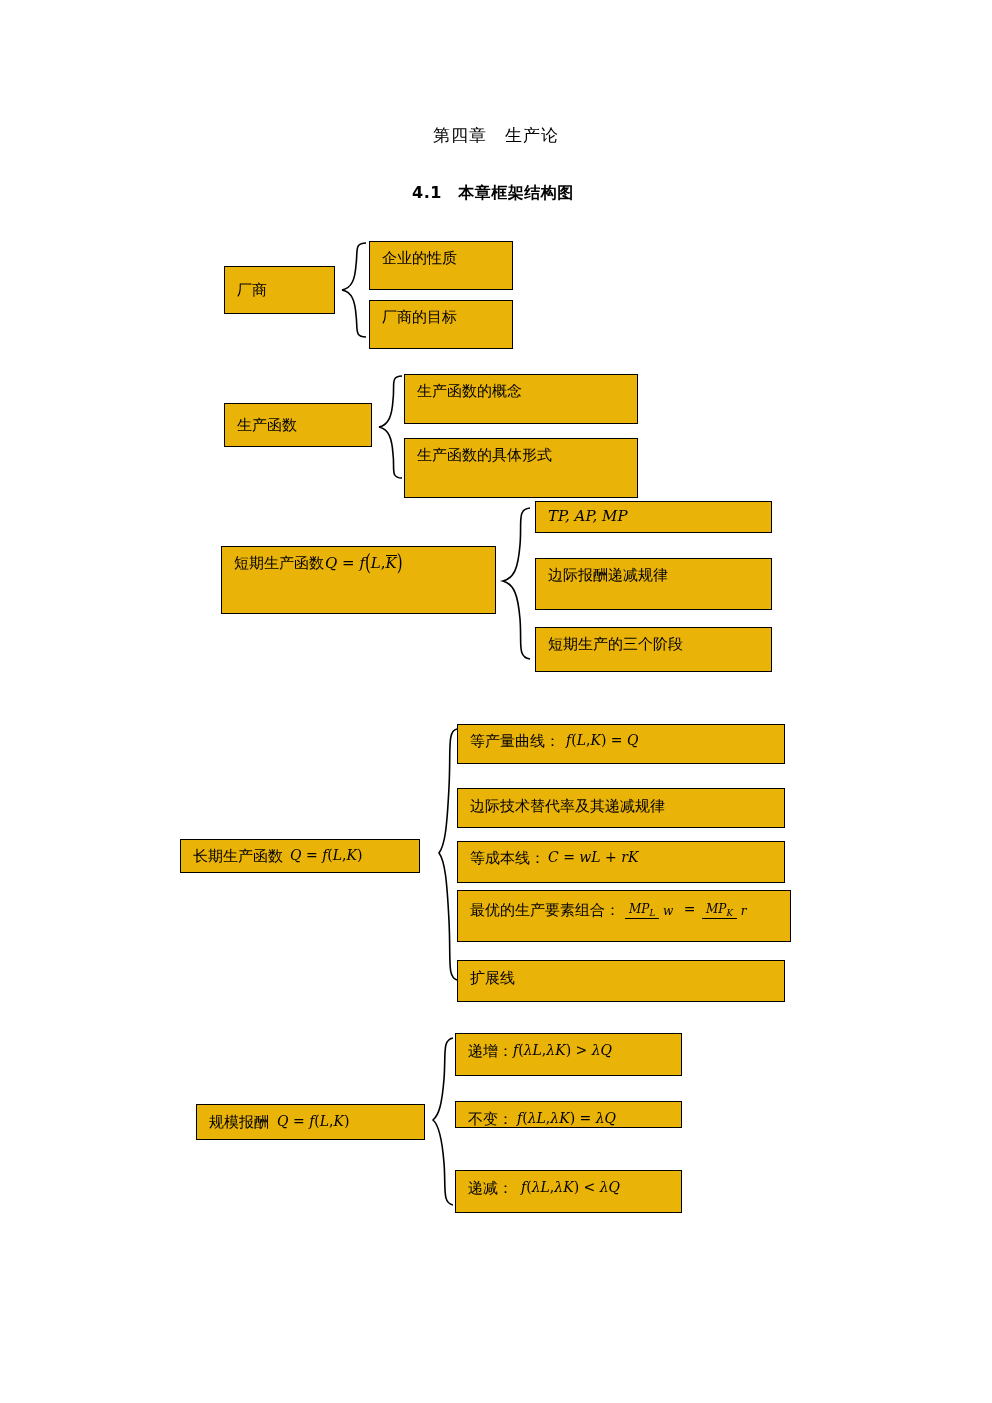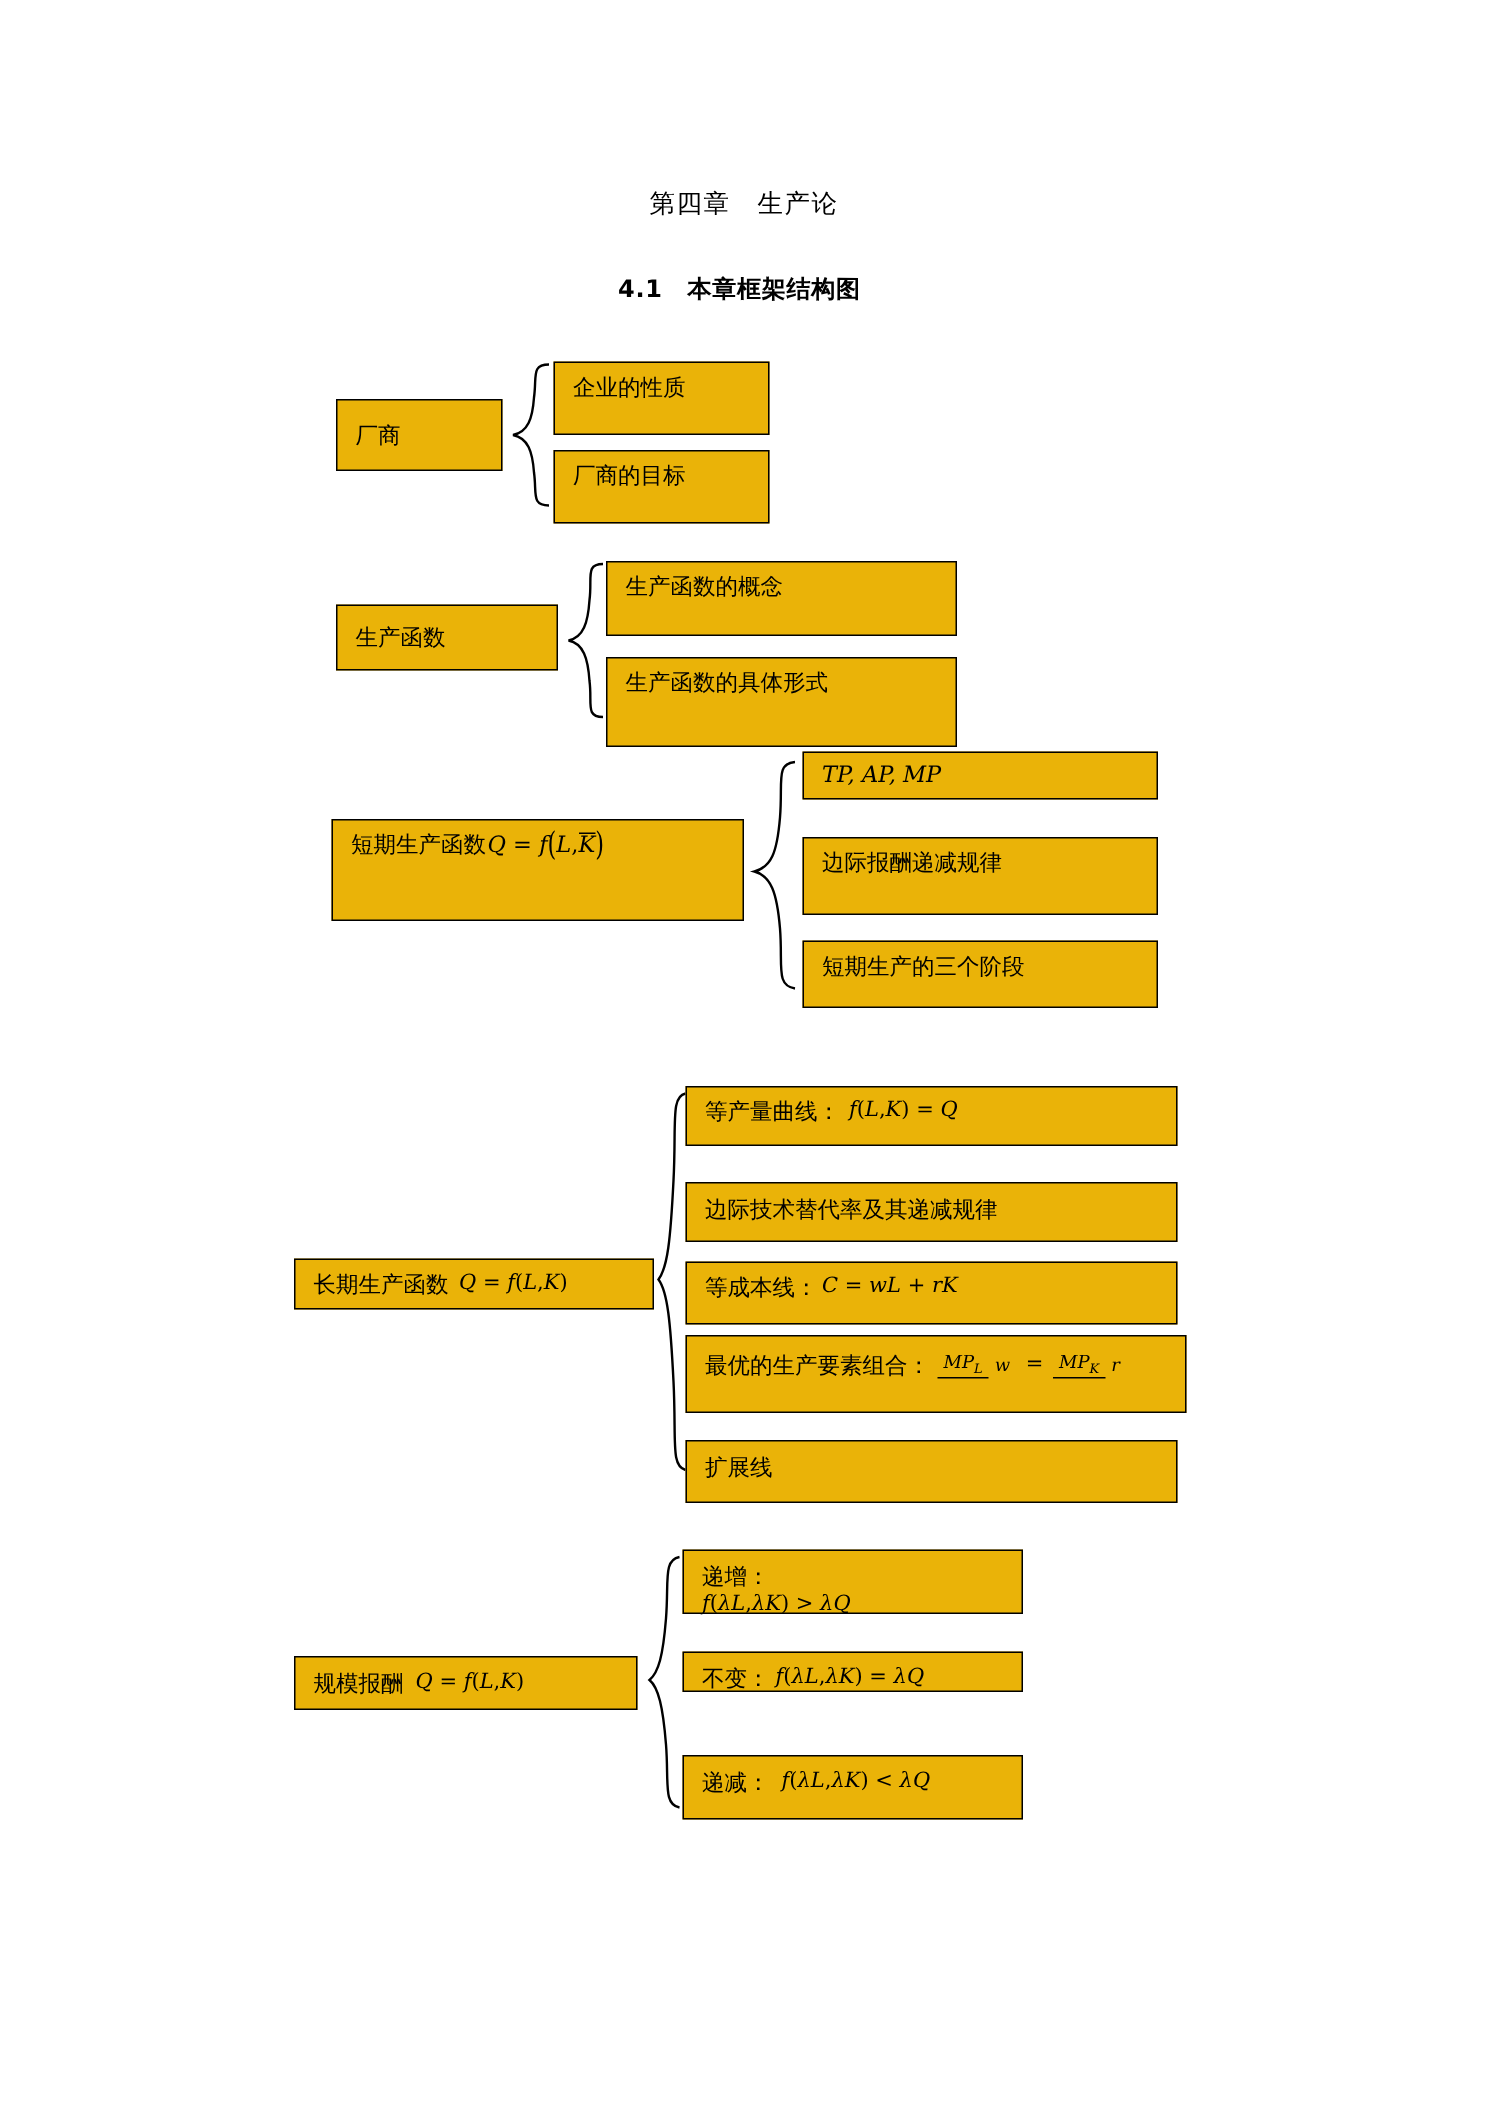--- a/index.html
+++ b/index.html
@@ -164,21 +164,21 @@
   </div>
 
   <div class="node" style="left:535px; top:558px; width:237px; height:52px;">
     <span class="cjk label-text">边际报酬递减规律</span>
   </div>
 
   <div class="node" style="left:535px; top:627px; width:237px; height:45px;">
     <span class="cjk label-text">短期生产的三个阶段</span>
   </div>
 
-  <div class="node center-v" style="left:196px; top:839px; width:240px; height:34px;">
+  <div class="node center-v" style="left:180px; top:839px; width:240px; height:34px;">
     <span class="cjk label-text">长期生产函数</span>
     <span class="math" style="margin-left:7px;">Q<span class="up"> = </span>f<span class="up">(</span>L<span class="up">,</span>K<span class="up">)</span></span>
   </div>
 
   <div class="brace" style="left:437px; top:727px; width:22px; height:256px;">
     <svg viewBox="0 0 22 256" preserveAspectRatio="none">
       <path d="M20 2 C10 4 14 22 12 60 C10 100 8 118 2 126 C8 134 10 154 12 194 C14 234 10 250 20 253" fill="none" stroke="#000" stroke-width="1.6"></path>
     </svg>
   </div>
 
@@ -219,21 +219,21 @@
     <span class="cjk label-text">规模报酬</span>
     <span class="math" style="margin-left:8px;">Q<span class="up"> = </span>f<span class="up">(</span>L<span class="up">,</span>K<span class="up">)</span></span>
   </div>
 
   <div class="brace" style="left:430px; top:1036px; width:26px; height:172px;">
     <svg viewBox="0 0 26 172" preserveAspectRatio="none">
       <path d="M23 2 C12 4 16 18 14 43 C12 68 9 79 3 84 C9 89 12 102 14 127 C16 152 12 167 23 169" fill="none" stroke="#000" stroke-width="1.6"></path>
     </svg>
   </div>
 
-  <div class="node" style="left:455px; top:1033px; width:227px; height:43px; padding-top:8px;flex-direction:column;">
+  <div class="node" style="left:455px; top:1033px; width:227px; height:43px; padding-top:8px;">
     <span class="cjk label-text">递增：</span>
     <span class="math">f<span class="up">(</span>λL<span class="up">,</span>λK<span class="up">)</span><span class="up"> &gt; </span>λQ</span>
   </div>
 
   <div class="node" style="left:455px; top:1101px; width:227px; height:27px; padding-top:8px;">
     <span class="cjk label-text">不变：</span>
     <span class="math" style="margin-left:4px;">f<span class="up">(</span>λL<span class="up">,</span>λK<span class="up">)</span><span class="up"> = </span>λQ</span>
   </div>
 
   <div class="node" style="left:455px; top:1170px; width:227px; height:43px; padding-top:8px;">

